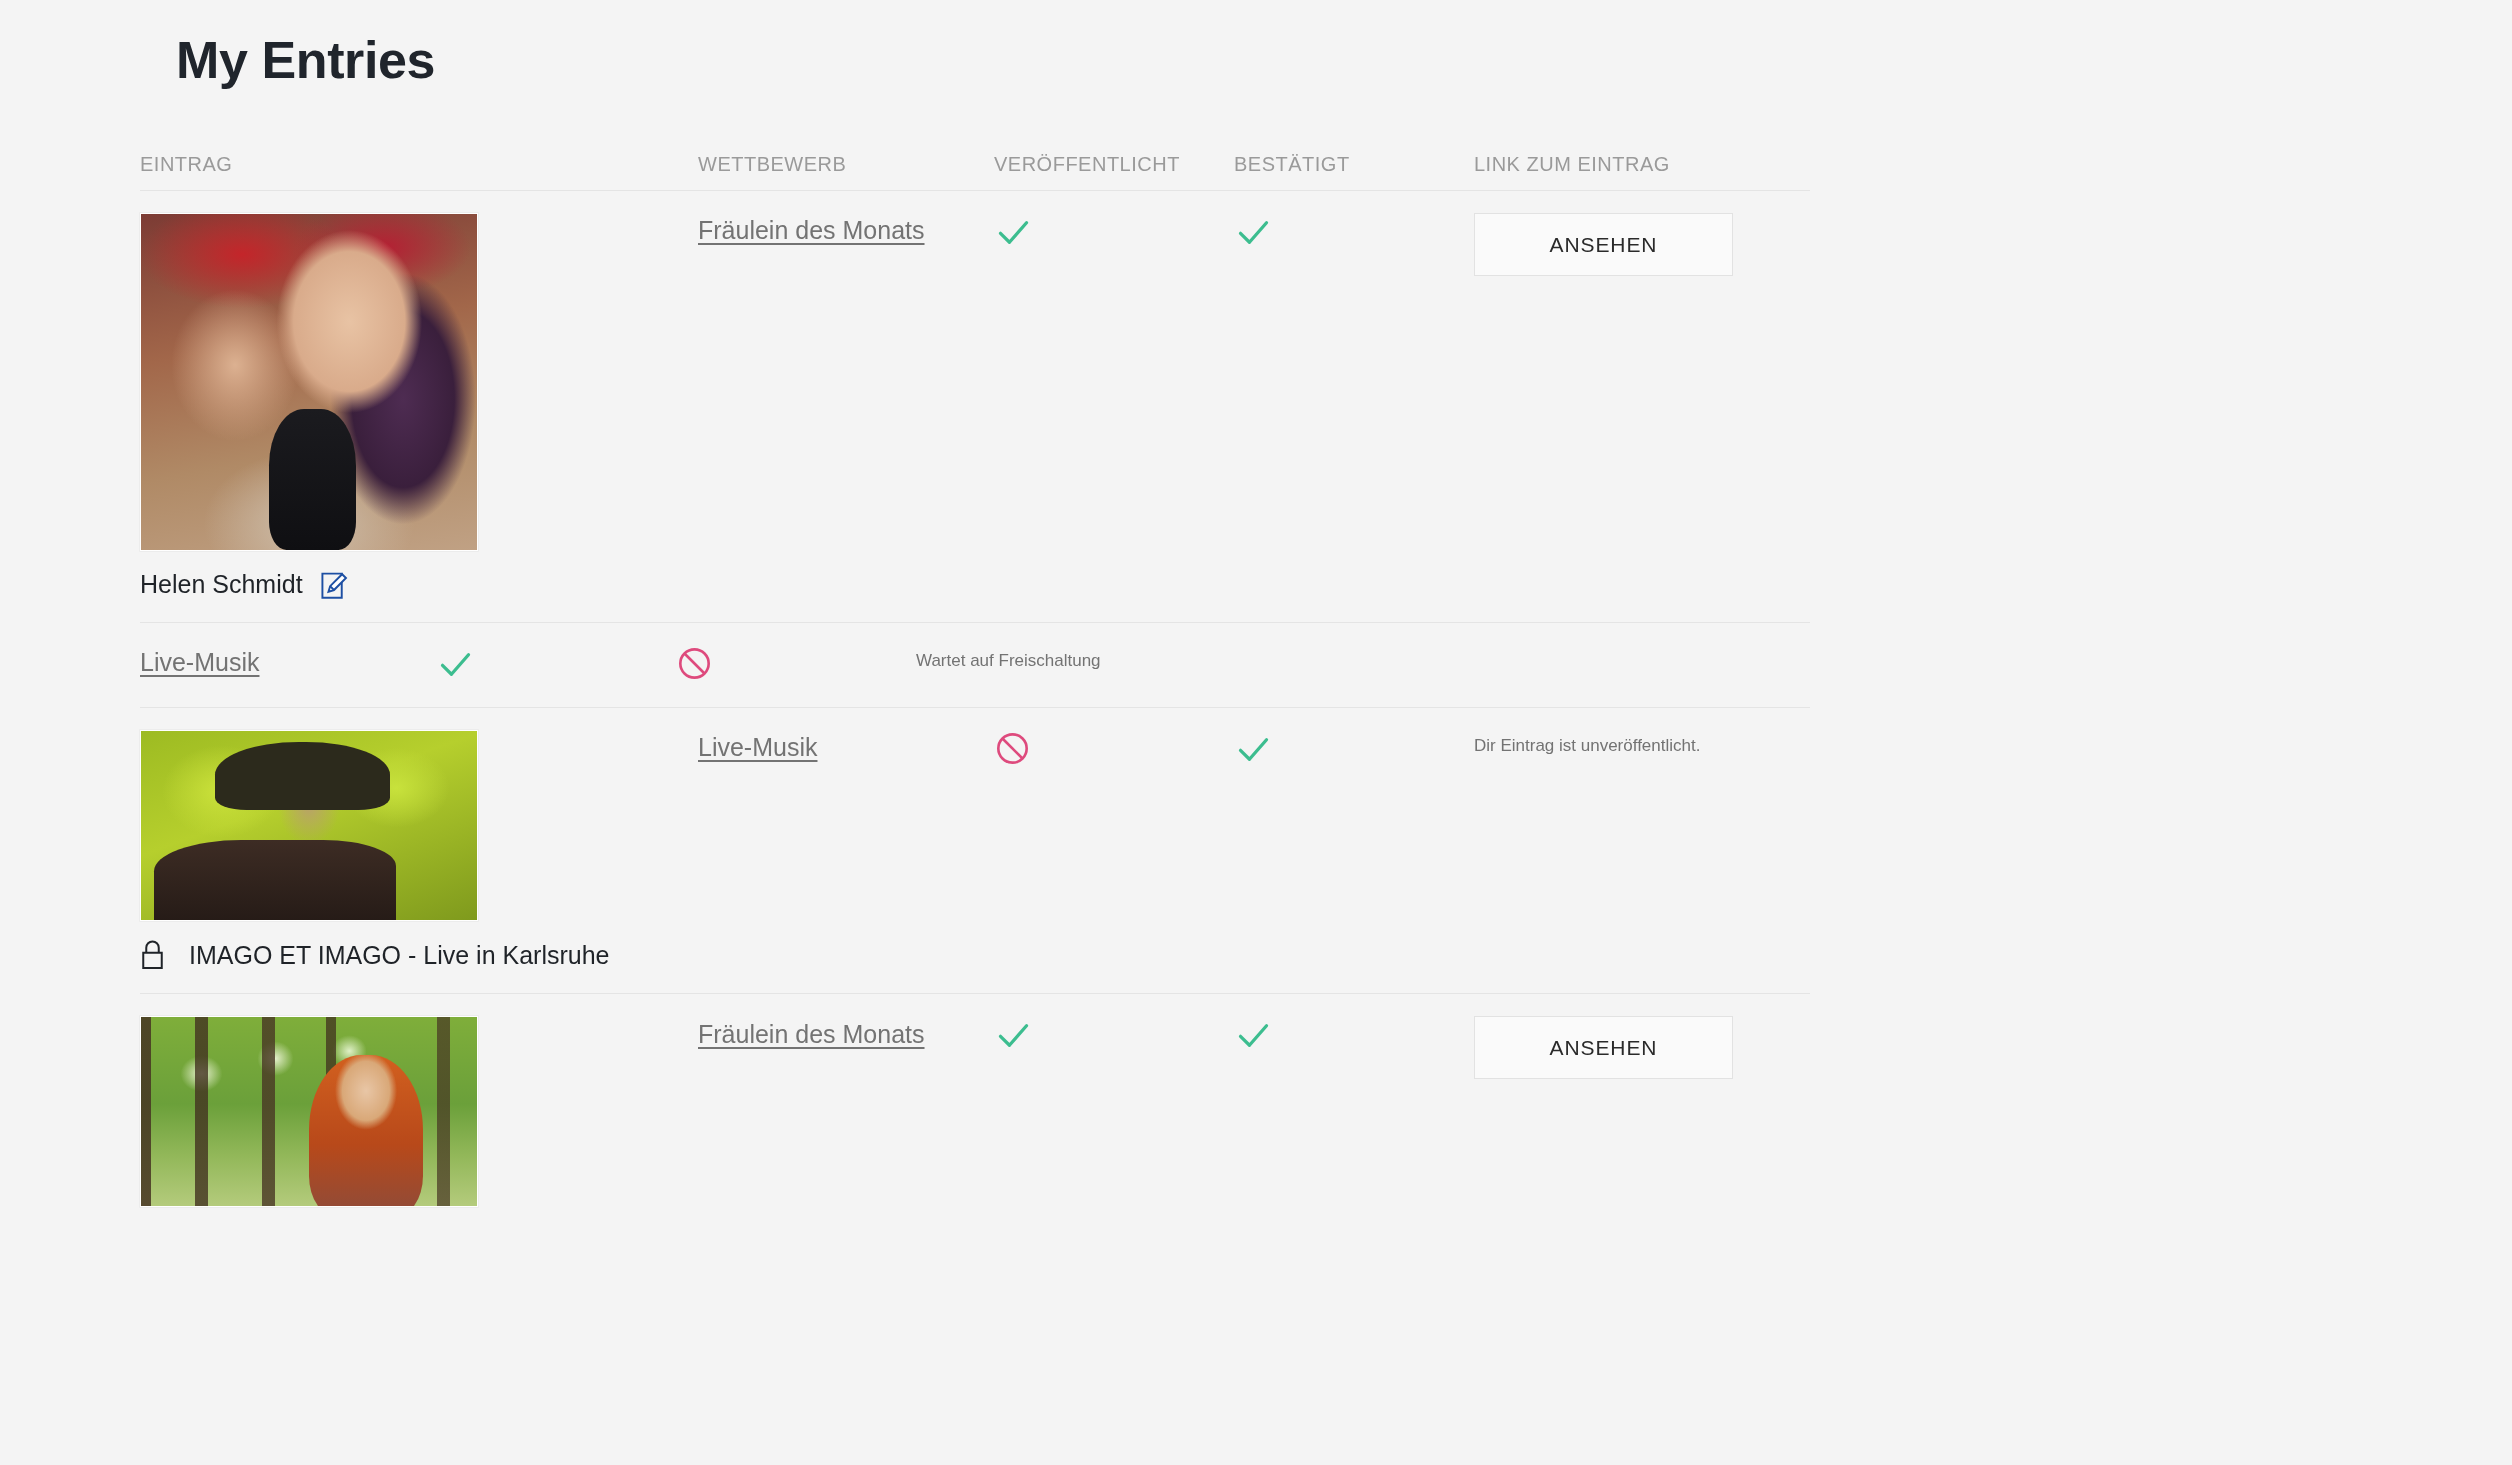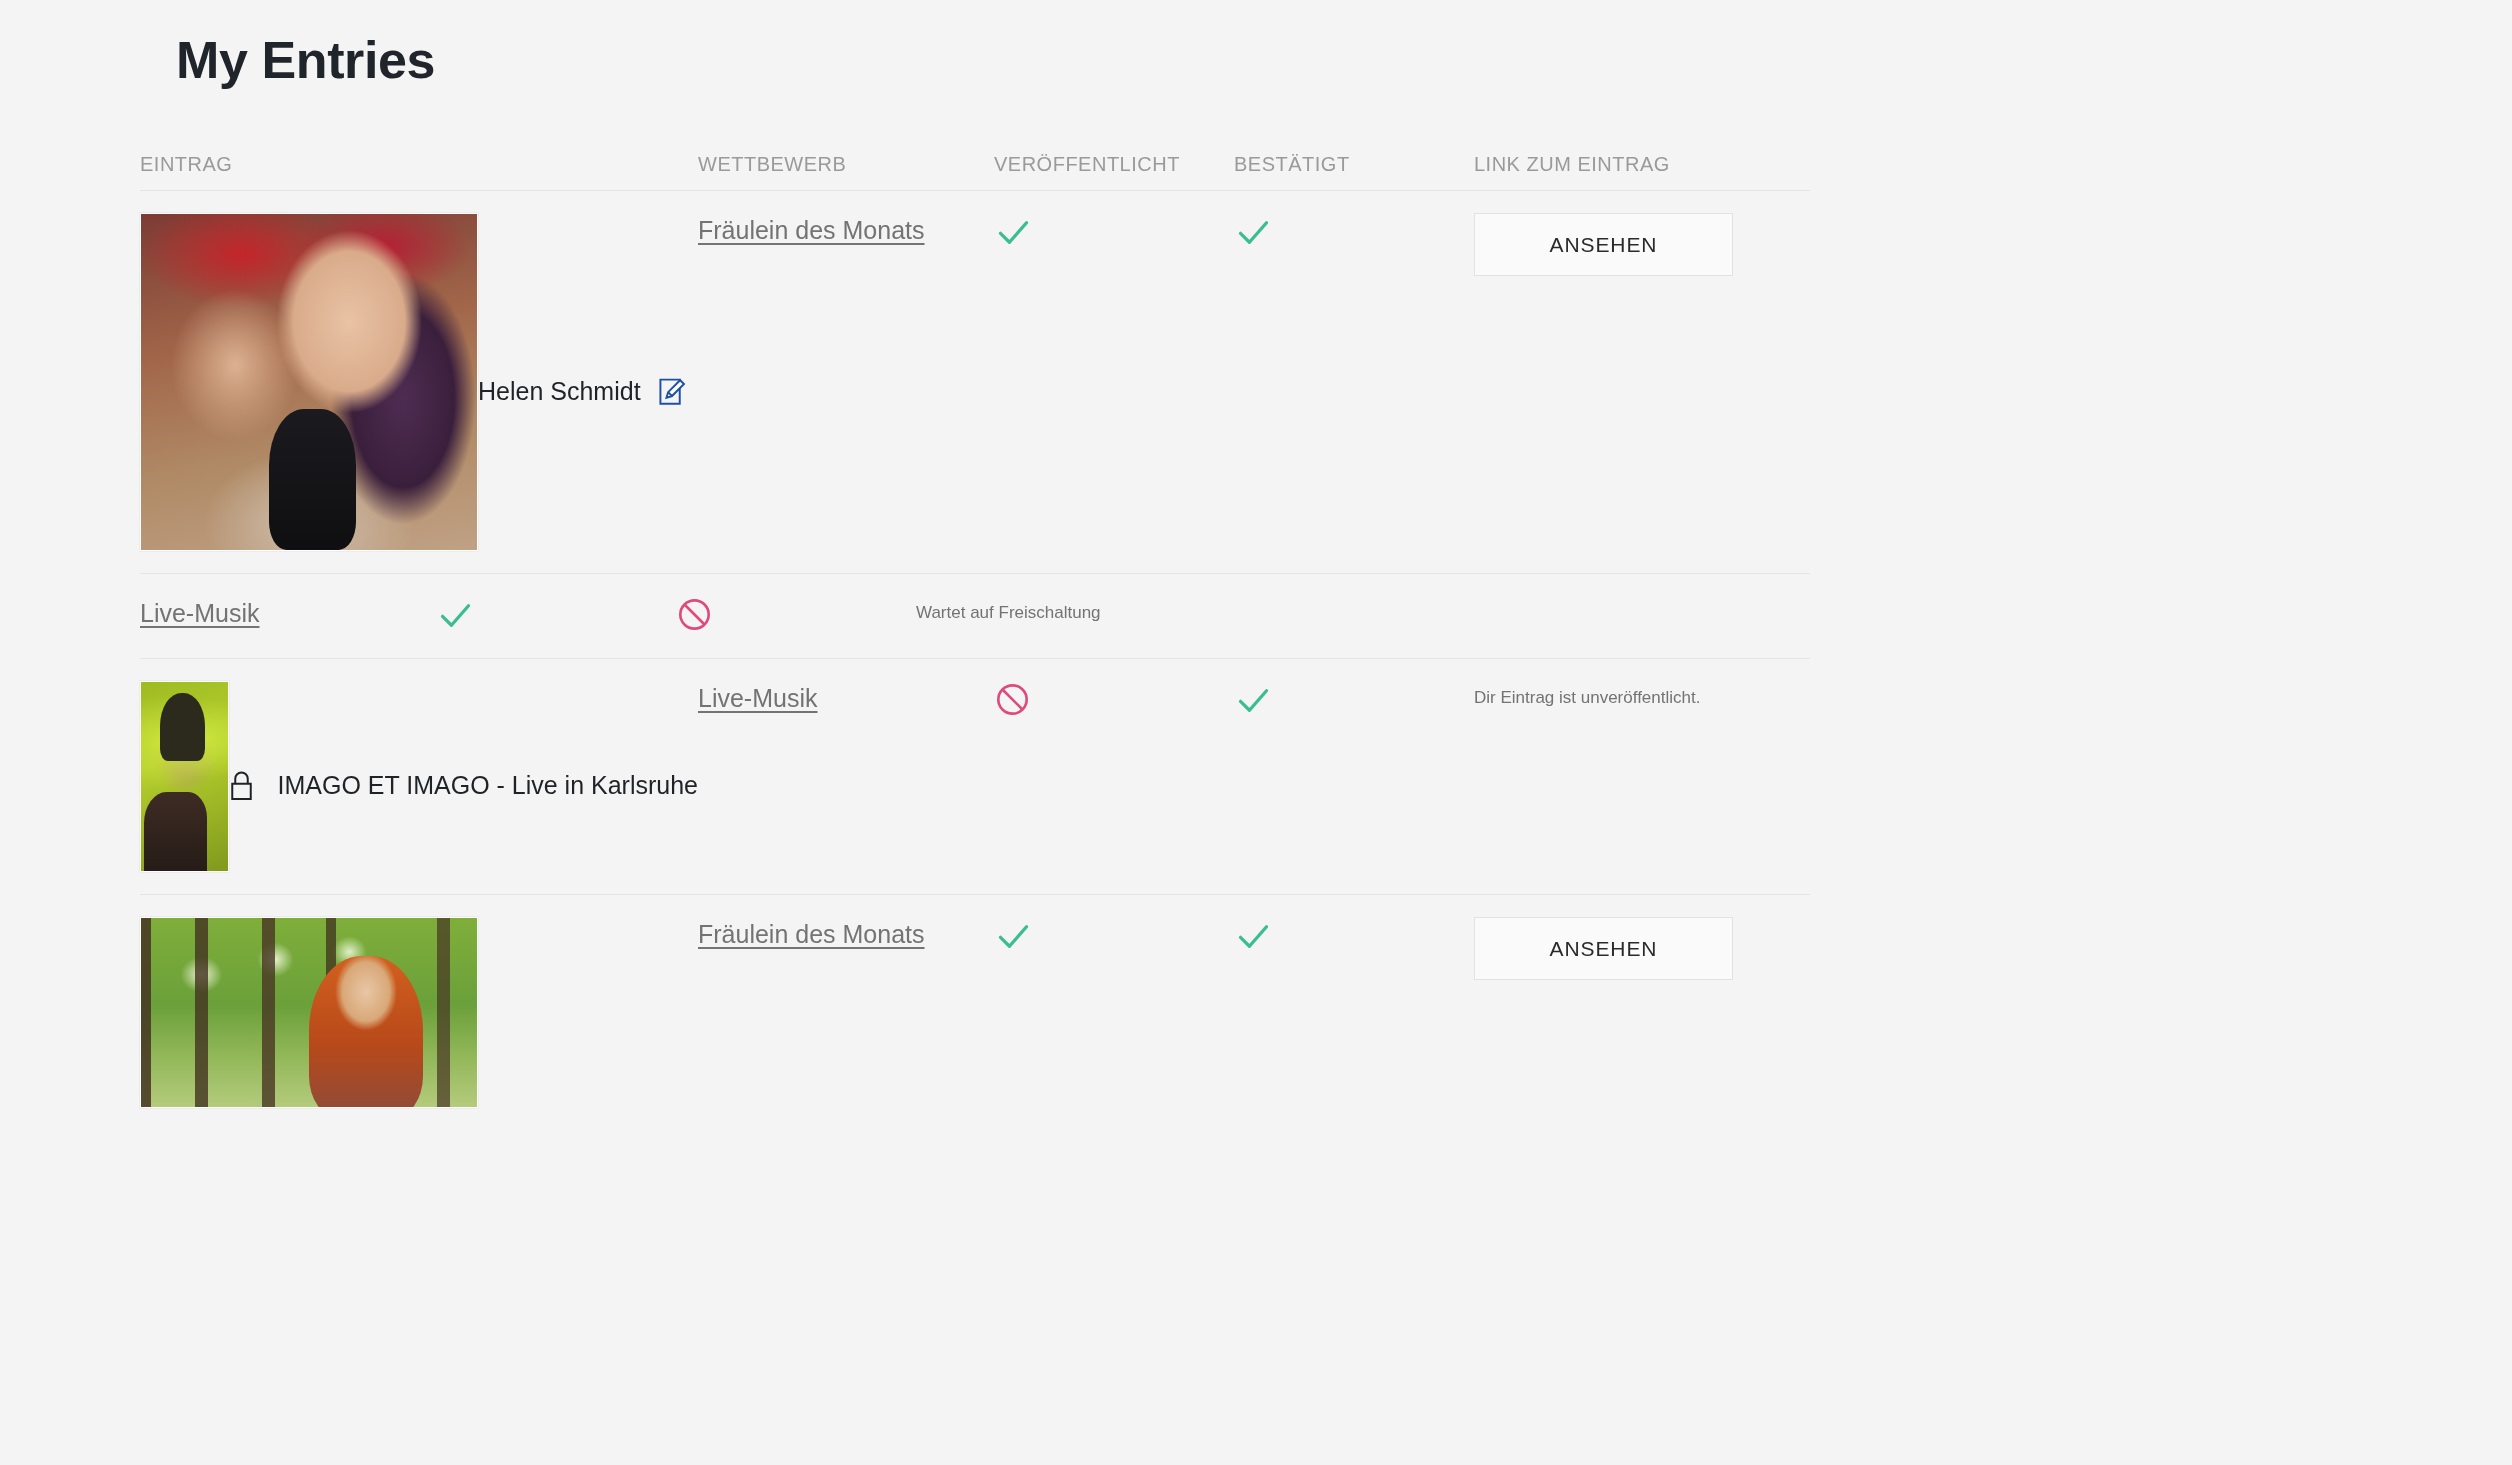--- a/index.html
+++ b/index.html
@@ -73,20 +73,22 @@
     border-bottom: 1.7px solid #e4e4e4;
     padding-top: 22px;
     padding-bottom: 22px;
     min-height: 85px;
   }
   .row:last-child { border-bottom: none; }
 
   
   .entry-cell {
     display: flex;
+    flex-direction: column;
+    justify-content: space-between;
   }
 
   .thumb {
     width: 338px;
     background: #ddd;
     border: 0.8px solid #ffffff;
     box-shadow: 0 0 0 0.8px rgba(0,0,0,0.04);
     position: relative;
     overflow: hidden;
   }

